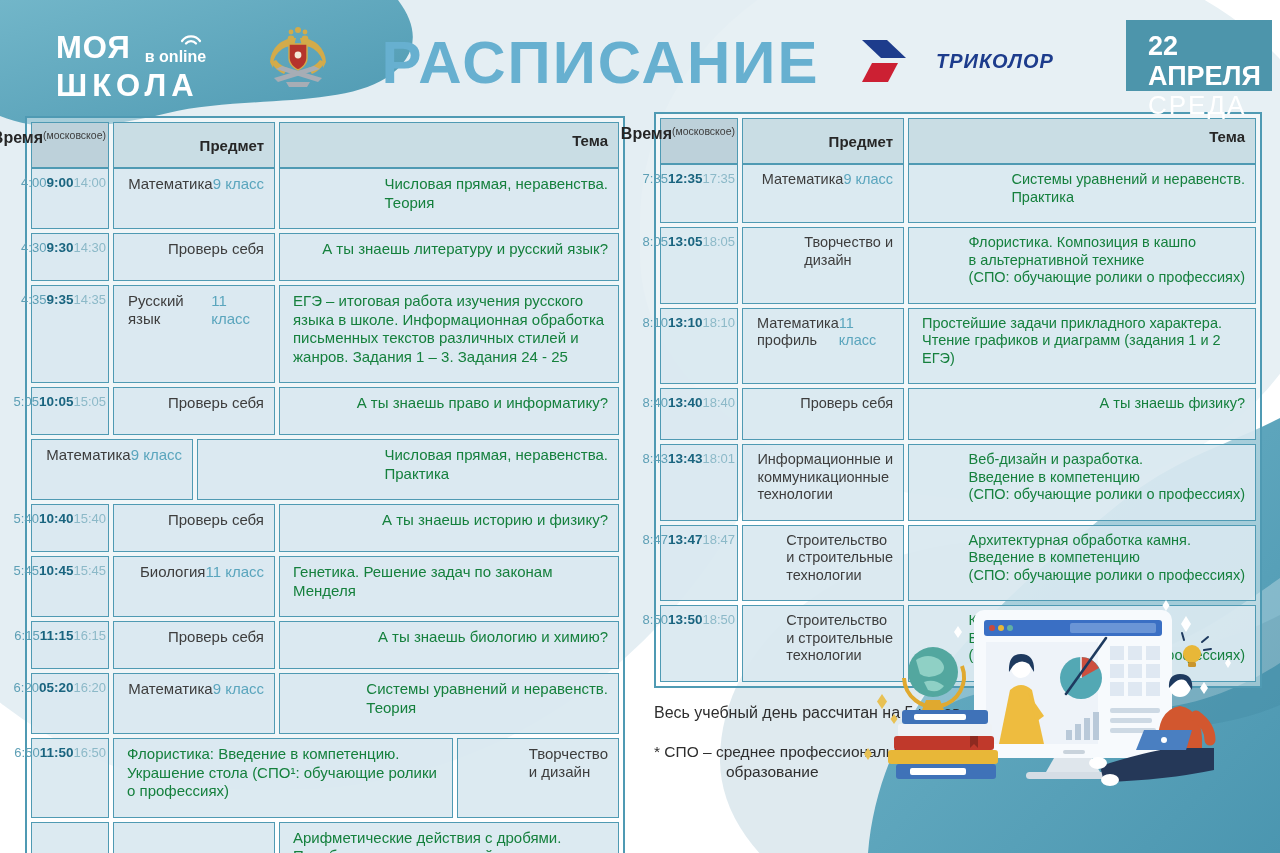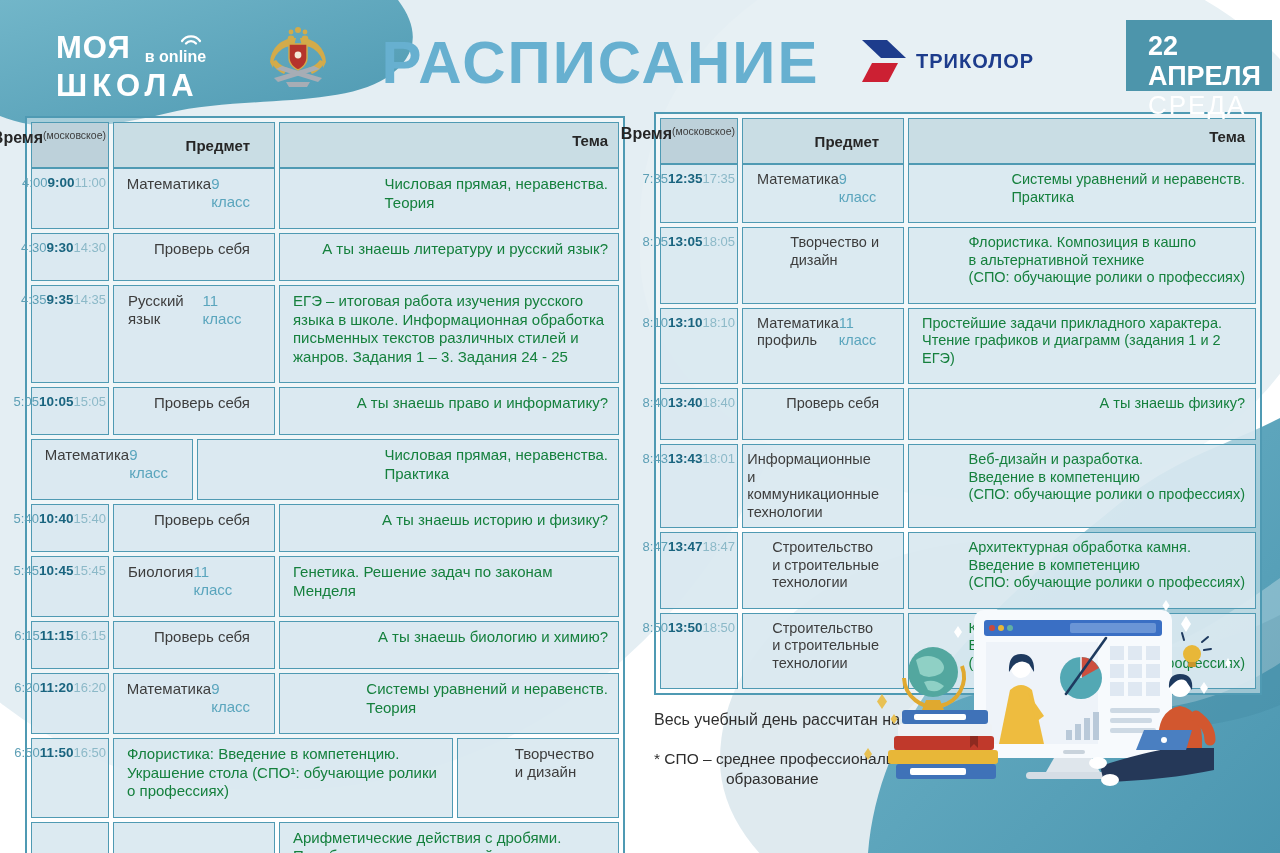--- a/index.html
+++ b/index.html
@@ -23,40 +23,40 @@
   .logo .w1 { font-size:31px; font-weight:800; letter-spacing:1px; }
   .logo .online { font-size:16px; font-weight:700; position:relative; padding-top:14px; }
   .logo .online svg { position:absolute; top:-2px; right:2px; }
   .logo .w2 { font-size:31px; font-weight:800; letter-spacing:5px; margin-top:2px; }
 
   .emblem { position:absolute; left:258px; top:22px; z-index:3; }
   .page-title { position:absolute; left:348px; top:28px; width:505px; text-align:center;
     font-size:60px; font-weight:800; letter-spacing:2px; color:#67b0d0; z-index:3; }
 
   .tricolor { position:absolute; left:858px; top:38px; display:flex; align-items:center;
-    gap:8px; z-index:3; }
+    gap:28px; z-index:3;font-style:italic; }
   .tricolor .t-label { font-size:20px; font-weight:800; color:#1d3c8c; letter-spacing:1px; }
 
   .date-badge { position:absolute; left:1126px; top:20px; width:146px; height:71px;
     background:#4d95ab; color:#fff; z-index:3; padding:12px 0 0 22px; }
   .date-badge .d1 { font-size:27px; font-weight:800; letter-spacing:0; line-height:1.1; }
   .date-badge .d2 { font-size:26px; font-weight:400; letter-spacing:2px; line-height:1.15; }
 
   
   .col { position:absolute; z-index:2; }
   #left-col  { left:25px;  top:116px; width:600px; }
   #right-col { left:654px; top:112px; width:608px; }
 
   .sched-table { border:2px solid #4f9ab3; padding:4px; background:rgba(255,255,255,0.45); }
   .trow { display:flex; gap:4px; margin-top:4px; }
   .trow:first-child { margin-top:0; }
   .cell { border:1px solid #4f9ab3; background:rgba(216,232,240,0.9);
           display:flex; flex-direction:row; justify-content:flex-end; }
   .cell.time    { width:78px;  text-align:center; padding:6px 2px; }
-  .cell.subject { width:162px; padding:6px 24px 6px 14px; }
+  .cell.subject { width:162px; padding:6px 10px 6px 14px; }
   .cell.topic   { flex:1; padding:6px 10px 16px 13px; }
 
   .left-t  .cell { min-height:48px; }
   .right-t .cell { min-height:52px; }
 
   .trow.head .cell { min-height:46px; background:#c9dde4; }
   .trow.head .cell.time { background:#bdd1da; }
   .h1 { font-size:16px; font-weight:700; color:#262626; line-height:1.1; }
   .h2 { font-size:10.5px; color:#3c3c3c; }
   .th { font-size:15px; font-weight:700; color:#262626; align-items:center; }
@@ -169,21 +169,21 @@
           <span class="h2">(московское)</span>
         </div>
         <div class="cell subject th">Предмет</div>
         <div class="cell topic th">Тема</div>
       </div>
       <div>
           <div class="trow">
       <div class="cell time">
         <span class="t1">4:00</span>
         <span class="t2">9:00</span>
-        <span class="t3">11:00</span>
+        <span class="t3">14:00</span>
       </div>
       <div class="cell subject">
         <span class="sname">Математика</span>
         <span class="sgrade">9 класс</span>
       </div>
       <div class="cell topic">
         <span class="topic-text">Числовая прямая, неравенства.
 Теория</span>
       </div>
     </div>
@@ -277,21 +277,21 @@
         <span class="sname">Проверь себя</span>
 
       </div>
       <div class="cell topic">
         <span class="topic-text">А ты знаешь биологию и химию?</span>
       </div>
     </div>
           <div class="trow">
       <div class="cell time">
         <span class="t1">6:20</span>
-        <span class="t2">11:20</span>
+        <span class="t2">05:20</span>
         <span class="t3">16:20</span>
       </div>
       <div class="cell subject">
         <span class="sname">Математика</span>
         <span class="sgrade">9 класс</span>
       </div>
       <div class="cell topic">
         <span class="topic-text">Системы уравнений и неравенств.
 Теория</span>
       </div>

